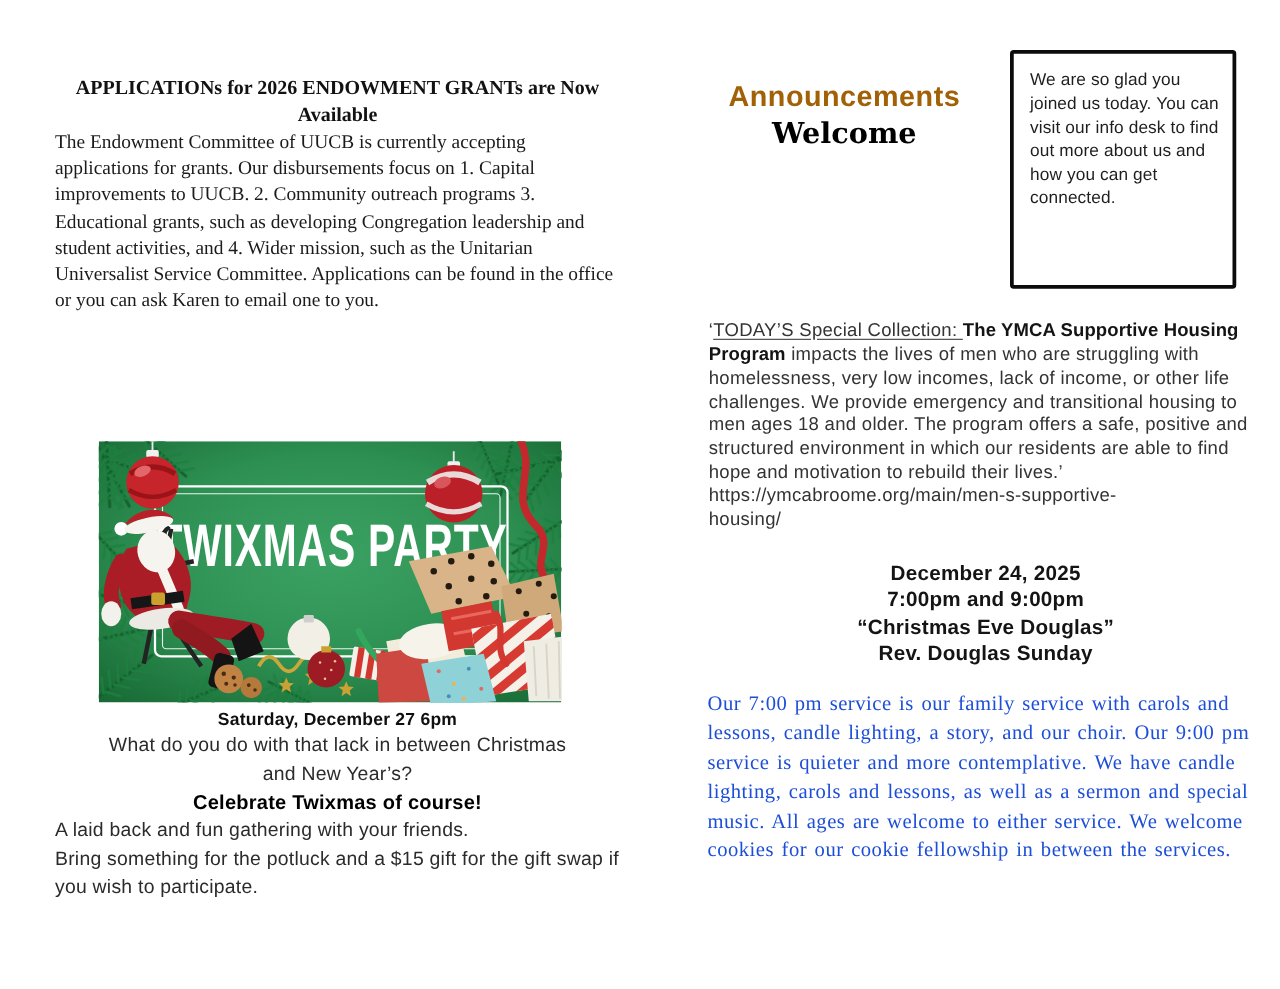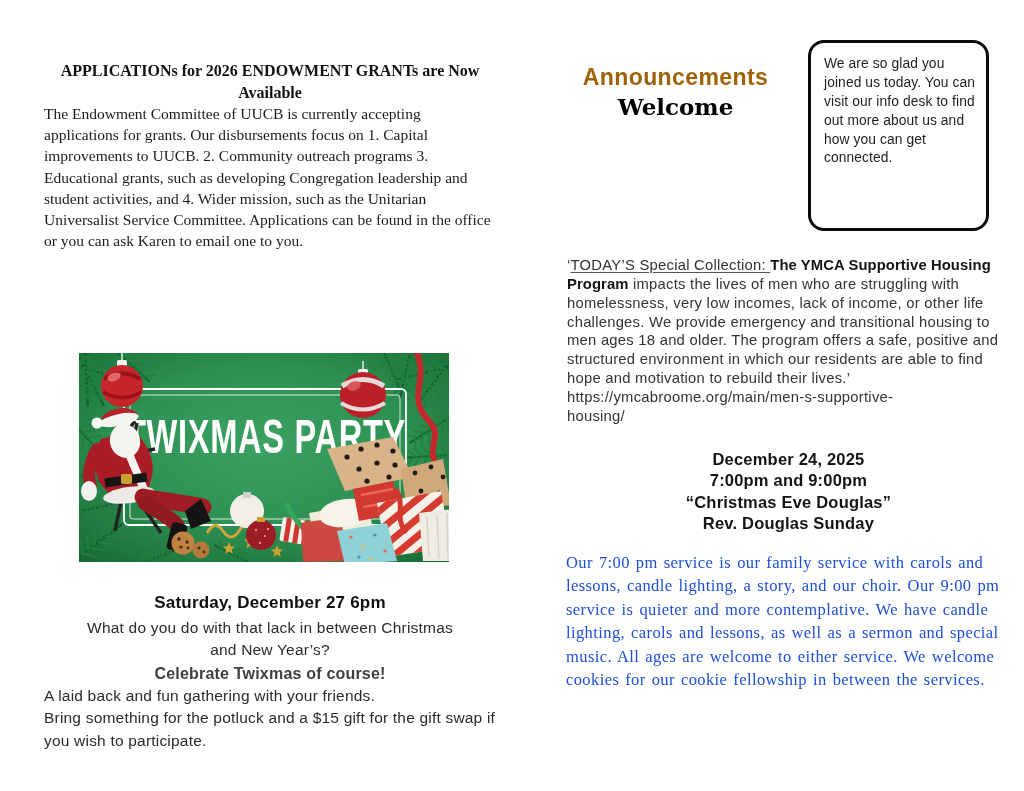--- a/index.html
+++ b/index.html
@@ -19,34 +19,34 @@
   .left-body{
     left:44px;top:103px;width:452px;margin:0;
     font-family:"Liberation Serif",serif;font-size:15.5px;
     line-height:1.37;color:#1b1b1b;text-align:left;
   }
 
   .banner{left:79px;top:353px;width:370px;height:209px;}
   .banner svg{display:block;}
 
   .event{left:44px;top:565px;width:452px;font-size:15.5px;line-height:1.45;color:#2b2b2b;letter-spacing:.2px;}
-  .ev-when{text-align:center;font-weight:bold;font-size:17px;color:#0f0f0f;margin-bottom:1px;margin-top:26px;}
+  .ev-when{text-align:center;font-weight:bold;font-size:14px;color:#0f0f0f;margin-bottom:1px;}
   .ev-q{text-align:center;}
-  .ev-celebrate{text-align:center;font-weight:bold;font-size:16px;color:#404040;}
+  .ev-celebrate{text-align:center;font-weight:bold;font-size:16px;color:#000000;}
   .ev-desc{text-align:left;}
 
   
   .r-head{left:563px;top:64px;width:225px;text-align:center;}
   .r-title{font-weight:bold;font-size:23px;letter-spacing:.4px;color:#a16207;}
   .r-date{font-size:17.5px;margin-top:10px;color:#1f1f1f;}
   .r-welcome{font-family:"DejaVu Serif","Liberation Serif",serif;font-weight:bold;font-size:23px;margin-top:2px;color:#000;}
 
   .wbox{
     left:808px;top:40px;width:181px;height:191px;box-sizing:border-box;
-    border:3.5px solid #0b0b0b;border-radius:16px;
+    border:3.5px solid #0b0b0b;border-radius:3px;
     padding:12px 8px 8px 13px;background:#fff;
     font-size:13.8px;line-height:1.37;color:#1e1e1e;letter-spacing:.1px;
   }
 
   .collection{
     left:567px;top:256px;width:443px;margin:0;
     font-size:14.8px;line-height:1.275;letter-spacing:.25px;color:#333;
   }
   .collection .u{text-decoration:underline;text-underline-offset:2px;text-decoration-color:#555;margin-top:22px;}
   .collection .b{font-weight:bold;color:#141414;letter-spacing:.1px;}

